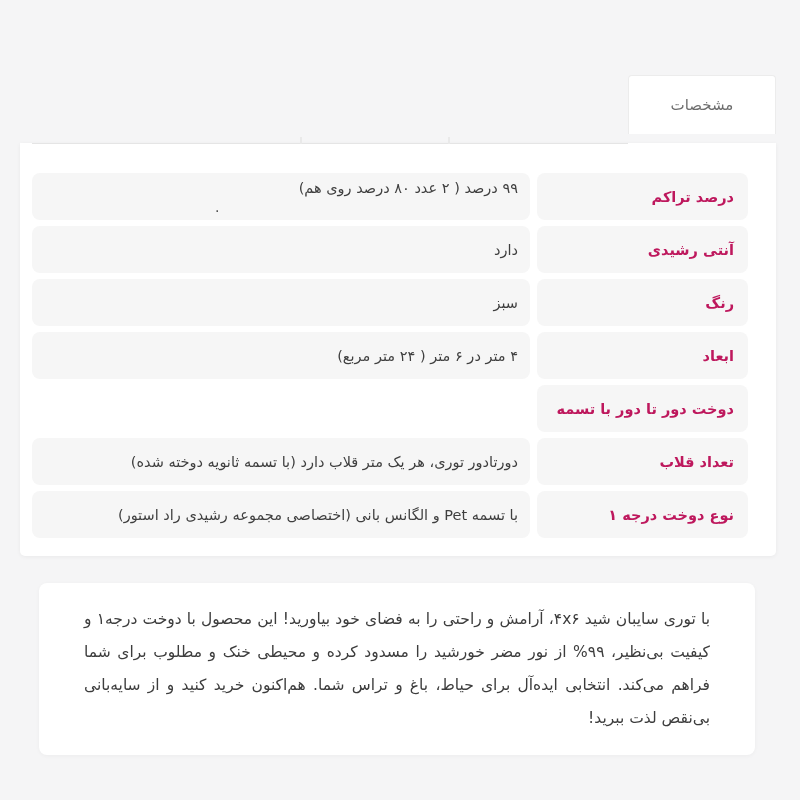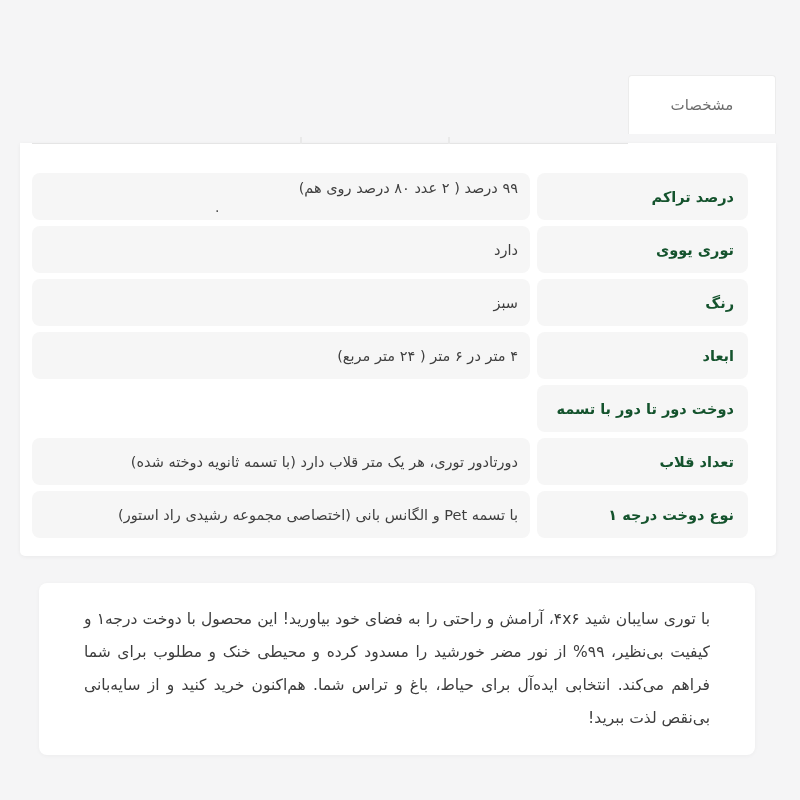--- a/index.html
+++ b/index.html
@@ -44,21 +44,21 @@
   }
   .notch-1 { left:268px; }
   .notch-2 { left:416px; }
 
   .spec-rows { padding:30px 28px 0 12px; }
   .spec-row { display:flex; gap:7px; margin-bottom:6px; height:47px; }
   .spec-label {
     width:211px; background:#f6f6f6; border-radius:8px;
     display:flex; align-items:center;
     padding:0 14px 0 8px;
-    font-size:14.5px; font-weight:bold; color:#14532d;
+    font-size:14.5px; font-weight:bold; color:#be185d;
     white-space:nowrap; overflow:hidden;
   }
   .spec-value {
     flex:1; background:#f6f6f6; border-radius:8px;
     display:flex; align-items:center; justify-content:flex-start;
     padding:0 12px;
     font-size:14.5px; color:#3f3f3f;
     text-align:right;
   }
   .spec-value.two-line { flex-direction:column; align-items:stretch; justify-content:center; }
@@ -96,21 +96,21 @@
 
     <div class="spec-row">
       <div class="spec-label">درصد تراکم</div>
       <div class="spec-value two-line">
         <div class="main-line">۹۹ درصد ( ۲ عدد ۸۰ درصد روی هم)</div>
         <div class="spec-note">.</div>
       </div>
     </div>
 
     <div class="spec-row">
-      <div class="spec-label">توری یووی</div>
+      <div class="spec-label">آنتی رشیدی</div>
       <div class="spec-value">دارد</div>
     </div>
 
     <div class="spec-row">
       <div class="spec-label">رنگ</div>
       <div class="spec-value">سبز</div>
     </div>
 
     <div class="spec-row">
       <div class="spec-label">ابعاد</div>

